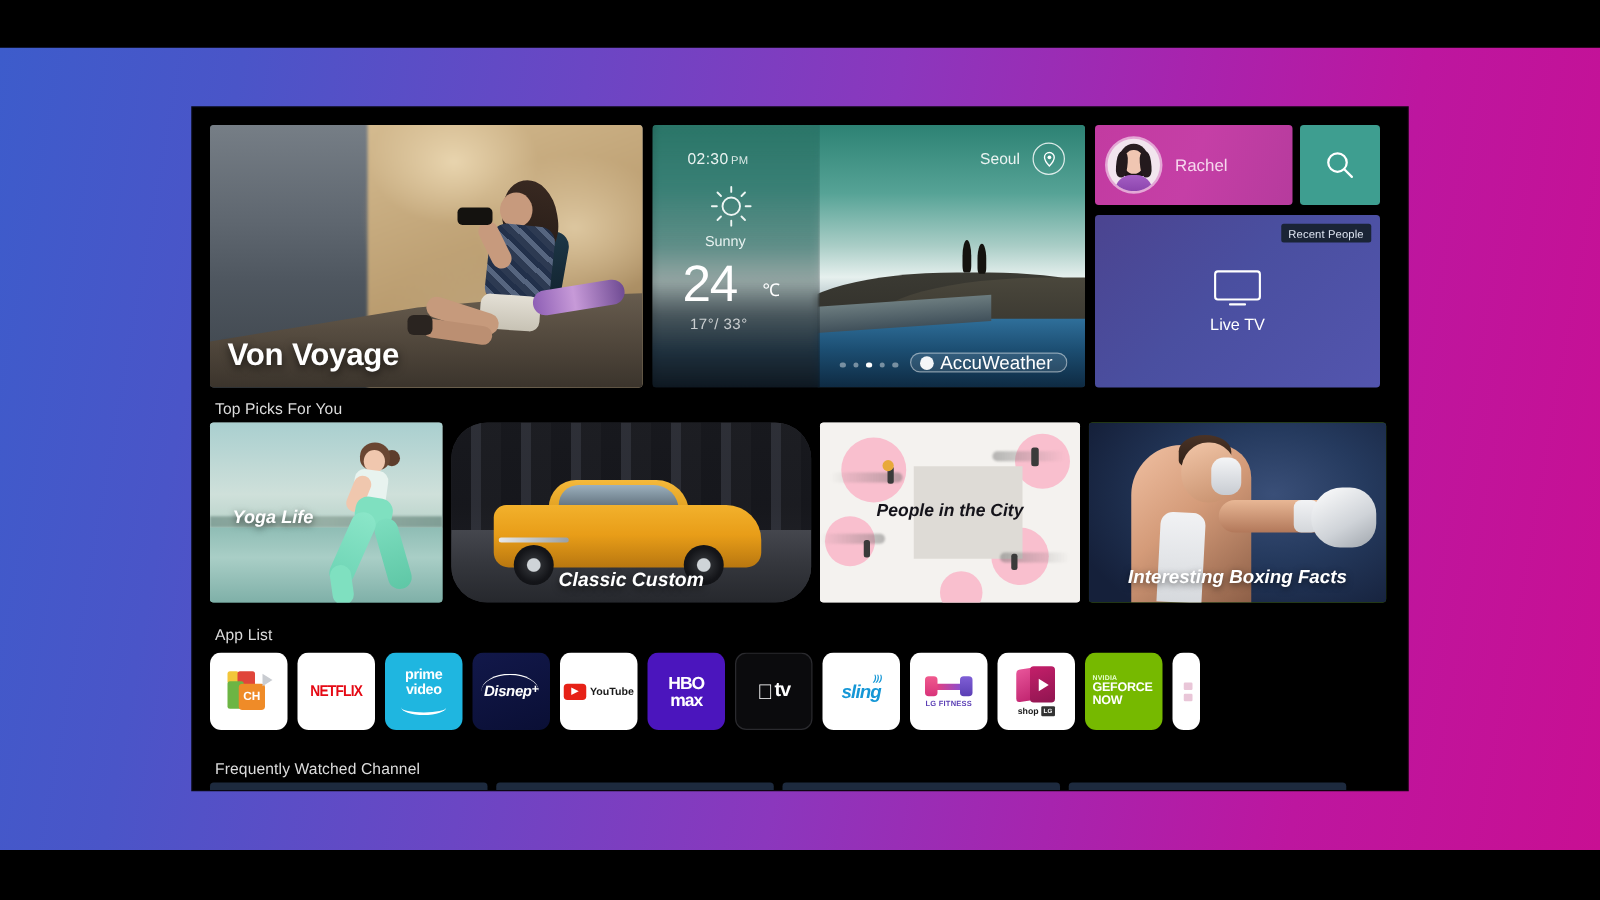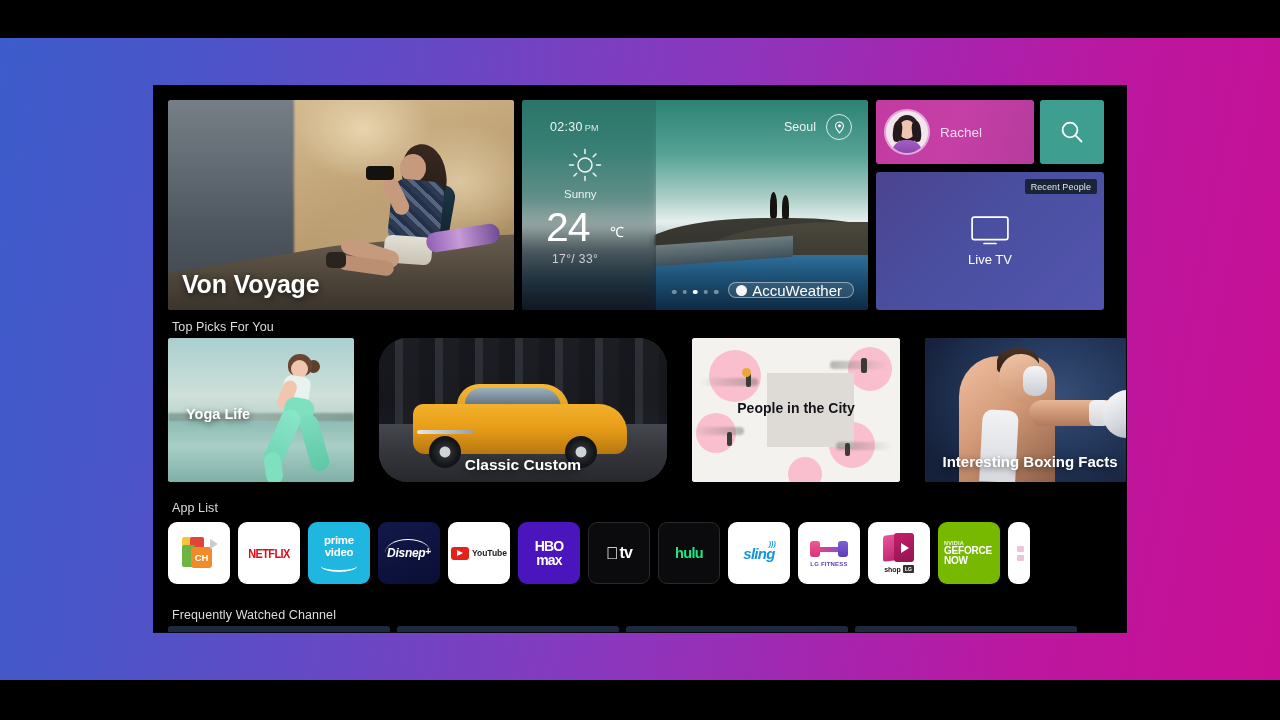--- a/index.html
+++ b/index.html
@@ -144,21 +144,21 @@
   .livetv-badge { position:absolute; right:7px; top:7px; background:#1a2436; color:#dfe6f2;
     font-size:9px; padding:2.5px 6px; border-radius:2px; letter-spacing:.1px; }
   .livetv-label { color:#fff; font-size:13px; }
 
   
   .section-label { color:#dcdcdc; font-size:12.5px; letter-spacing:.1px; }
   .picks-label { position:absolute; left:18px; top:234px; }
   .applist-label { position:absolute; left:18px; top:415px; }
   .freq-label { position:absolute; left:18px; top:522px; }
 
-  .picks { position:absolute; left:14px; top:252px; display:flex; gap:25px; }
+  .picks { position:absolute; left:14px; top:252px; display:flex; gap:7px;font-style:italic; }
   .pick { position:relative; border-radius:3px; overflow:hidden; height:144px; }
   .pick-title { position:absolute; color:#fff; font-weight:bold; text-shadow:0 2px 6px rgba(0,0,0,.6); }
 
   
   .p-yoga { width:186px; background:linear-gradient(180deg,#b8d6d2 0%,#cfe3dd 34%,#9fc6bf 58%,#6fa79f 100%); }
   .yoga-sky { position:absolute; inset:0; background:linear-gradient(180deg,#a9cfcf 0%,#cfe0da 40%,#b3cfc6 62%,#7fb3a9 100%); }
   .yoga-far { position:absolute; left:0; bottom:42%; width:100%; height:9px;
     background:linear-gradient(90deg,#6f8f86,#889f94,#67877e); opacity:.7; filter:blur(1px); }
   .yoga-water { position:absolute; left:0; bottom:0; width:100%; height:42%;
     background:linear-gradient(180deg,#8fbdb5,#a9cec6 40%,#7fb0a8); }
@@ -221,21 +221,21 @@
   .fig { position:absolute; background:#3a3a3a; }
   .f1 { left:26%; top:24%; width:5px; height:14px; border-radius:2px; }
   .f2 { left:17%; top:65%; width:5px; height:14px; border-radius:2px; }
   .f3 { right:24%; bottom:18%; width:5px; height:13px; border-radius:2px; }
   .f4 { right:16%; top:14%; width:6px; height:15px; border-radius:2px; }
   .dot-y { position:absolute; left:24%; top:21%; width:9px; height:9px; border-radius:50%; background:#e8a93a; }
   .p-city .pick-title { left:50%; transform:translateX(-50%); top:62px; font-size:14px; color:#14131a;
     text-shadow:none; white-space:nowrap; }
 
   
-  .p-box { width:210px; background:#4d7c0f; }
+  .p-box { width:238px; background:#4d7c0f; }
   .box-bg { position:absolute; inset:0;
     background:radial-gradient(ellipse 70% 80% at 62% 40%,#3a4f78 0%,#253a5e 45%,#15203a 100%); }
   .bx-body { position:absolute; left:34px; bottom:0; width:96px; height:126px;
     background:linear-gradient(140deg,#f0c0a2 0%,#d49b79 45%,#8d5f47 100%);
     border-radius:40px 26px 0 0; }
   .bx-head { position:absolute; left:74px; top:16px; width:44px; height:48px; border-radius:48%;
     background:linear-gradient(160deg,#f2c6a8,#c68f6c); }
   .bx-hair { position:absolute; left:72px; top:10px; width:42px; height:26px; border-radius:50% 50% 20% 20%;
     background:linear-gradient(180deg,#4a3326,#2d1f17); }
   .bx-guard { position:absolute; left:98px; top:28px; width:24px; height:30px; border-radius:10px;
@@ -580,23 +580,20 @@
             <div class="a-hbo2">max</div>
           </div>
 
           <div class="app black">
             <div class="a-appletv">
               <span class="apple-logo"></span>
               <span class="tv-txt">tv</span>
             </div>
           </div>
 
-          <div class="app black">
-            <div class="a-hulu">hulu</div>
-          </div>
 
           <div class="app white">
             <div class="a-sling">
               <span>sling</span>
               <span class="waves">)))</span>
             </div>
           </div>
 
           <div class="app white">
             <div class="a-lgfit">

